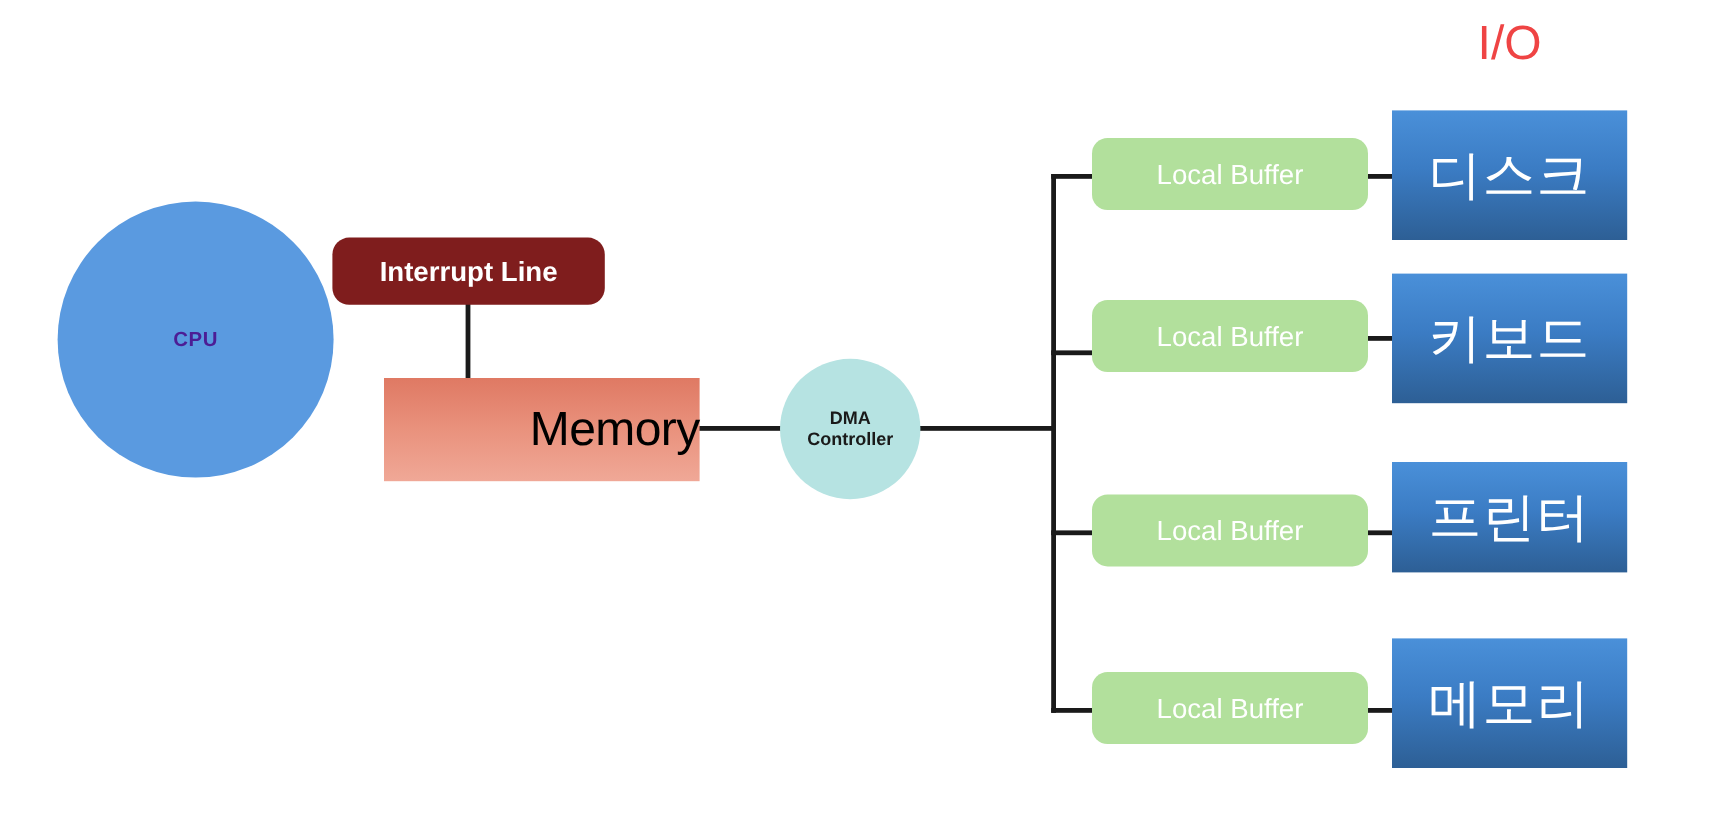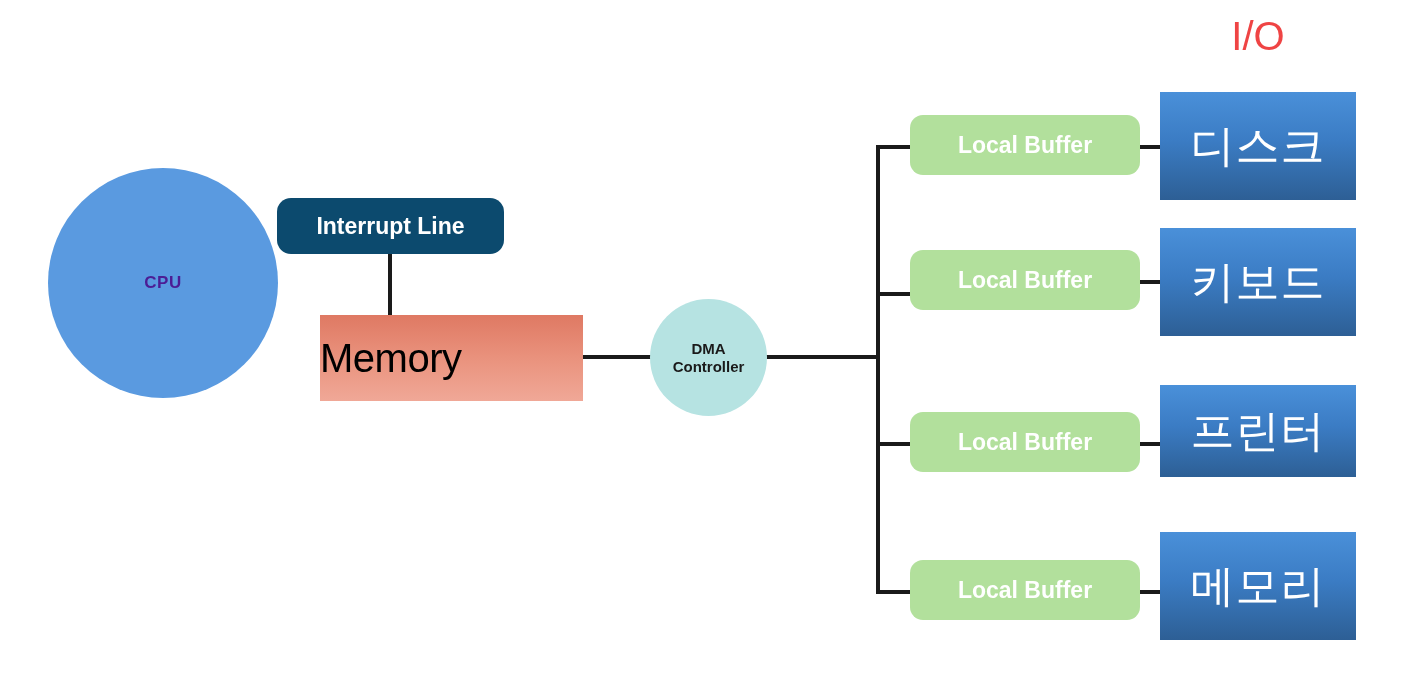--- a/index.html
+++ b/index.html
@@ -45,42 +45,42 @@
   }
 
   
   #interrupt-node {
     position: absolute;
     left: 277px;
     top: 198px;
     width: 227px;
     height: 56px;
     border-radius: 14px;
-    background: #0c4a6e;
+    background: #7f1d1d;
     display: flex;
     align-items: center;
     justify-content: center;
   }
   #interrupt-node .node-label {
     color: #ffffff;
     font-size: 23px;
     font-weight: bold;
   }
 
   
   #memory-node {
     position: absolute;
     left: 320px;
     top: 315px;
     width: 263px;
     height: 86px;
     background: linear-gradient(to bottom, #df7963 0%, #e9917c 48%, #f0a897 100%);
     display: flex;
     align-items: center;
-    justify-content: flex-start;
+    justify-content: flex-end;
   }
   #memory-node .node-label {
     color: #000000;
     font-size: 40px;
     font-weight: normal;
     letter-spacing: -0.5px;
   }
 
   
   #dma-node {
@@ -112,21 +112,21 @@
     height: 60px;
     border-radius: 13px;
     background: #b2e09c;
     display: flex;
     align-items: center;
     justify-content: center;
   }
   .buffer-node .node-label {
     color: #ffffff;
     font-size: 23px;
-    font-weight: bold;
+    font-weight: normal;
   }
 
   
   .device-node {
     position: absolute;
     left: 1160px;
     width: 196px;
     background: linear-gradient(to bottom, #4a90d9 0%, #3b7cc4 45%, #2d5f95 100%);
     display: flex;
     align-items: center;

